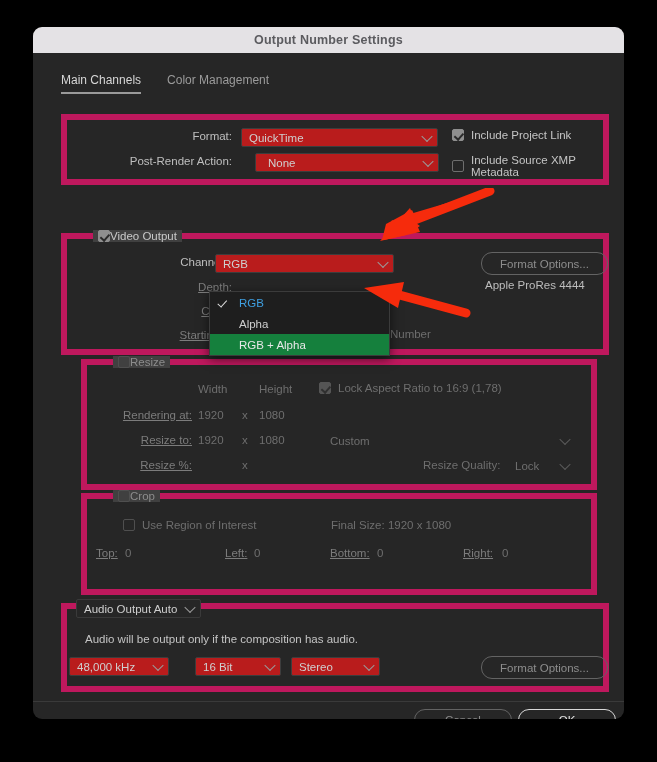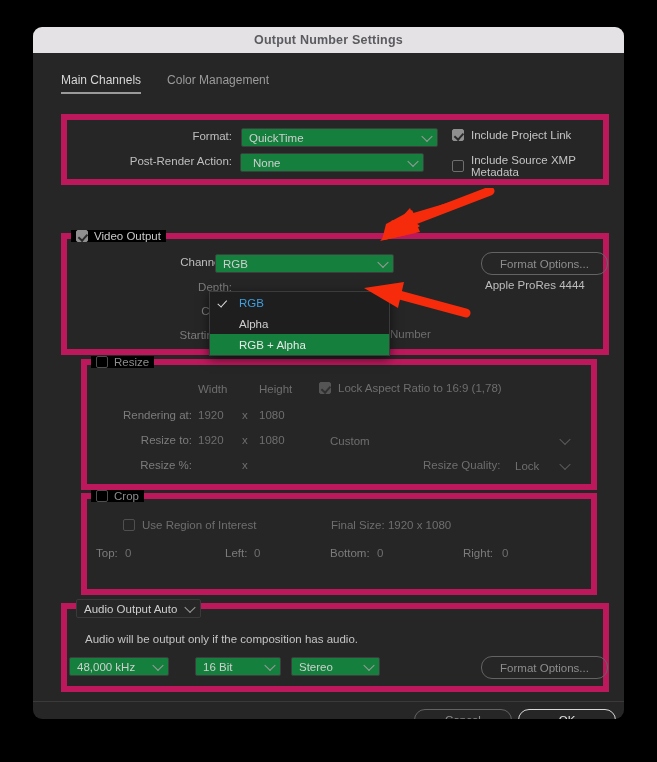--- a/index.html
+++ b/index.html
@@ -28,34 +28,34 @@
   .tabs{position:absolute;left:28px;top:20px;display:flex;gap:26px;}
   .tab{font-size:12px;color:#9b9b9b;padding-bottom:5px;}
   .tab.active{color:#d6d6d6;border-bottom:2px solid #9a9a9a;}
 
   
   .panel{
     position:absolute;border:6px solid #be185d;border-radius:0;
     background:#262626;
   }
   .panel-legend{
-    position:absolute;top:-9px;left:4px;background:#000000;
+    position:absolute;top:-9px;left:26px;background:#404040;
     padding:0 5px;font-size:11.5px;color:#c9c9c9;
-    display:flex;align-items:center;gap:6px;
+    display:flex;align-items:center;
   }
   .panel-legend.dim{color:#8c8c8c;}
 
   .row{position:absolute;display:flex;align-items:center;}
   .lbl{font-size:11.5px;color:#bfbfbf;text-align:right;}
-  .lbl.dim{color:#7c7c7c;}
+  .lbl.dim{color:#7c7c7c;text-decoration:underline;}
   .val{font-size:11.5px;color:#cfcfcf;}
   .val.dim{color:#6e6e6e;}
 
   .select{
-    position:relative;height:19px;background:#15803d;
+    position:relative;height:19px;background:#b91c1c;
     border:1px solid #3d3d3d;border-radius:2px;
     display:flex;align-items:center;padding:0 18px 0 7px;
     font-size:11.5px;color:#cfcfcf;box-sizing:border-box;
   }
   .select.flat{background:transparent;border-color:transparent;color:#6e6e6e;}
   .select .chev{
     position:absolute;right:6px;top:50%;transform:translateY(-60%);
     width:7px;height:7px;border-right:1.4px solid #9a9a9a;
     border-bottom:1.4px solid #9a9a9a;transform:translateY(-70%) rotate(45deg);
   }
@@ -136,21 +136,21 @@
           <i class="chev"></i>
         </div>
         <div class="cbrow" style="position:absolute;left:385px;top:9px;">
           <span class="cb checked"></span>
           <span>Include Project Link</span>
         </div>
 
         <div class="row" style="left:41px;top:35px;width:124px;justify-content:flex-end;">
           <span class="lbl">Post-Render Action:</span>
         </div>
-        <div class="select" style="position:absolute;left:173px;top:33px;width:184px;padding-left:12px;">
+        <div class="select" style="position:absolute;left:188px;top:33px;width:184px;padding-left:12px;">
           <span>None</span>
           <i class="chev"></i>
         </div>
         <div class="cbrow" style="position:absolute;left:385px;top:34px;">
           <span class="cb"></span>
           <span>Include Source XMP Metadata</span>
         </div>
       </div>
 
       <div class="panel" style="left:28px;top:180px;width:536px;height:110px;">

